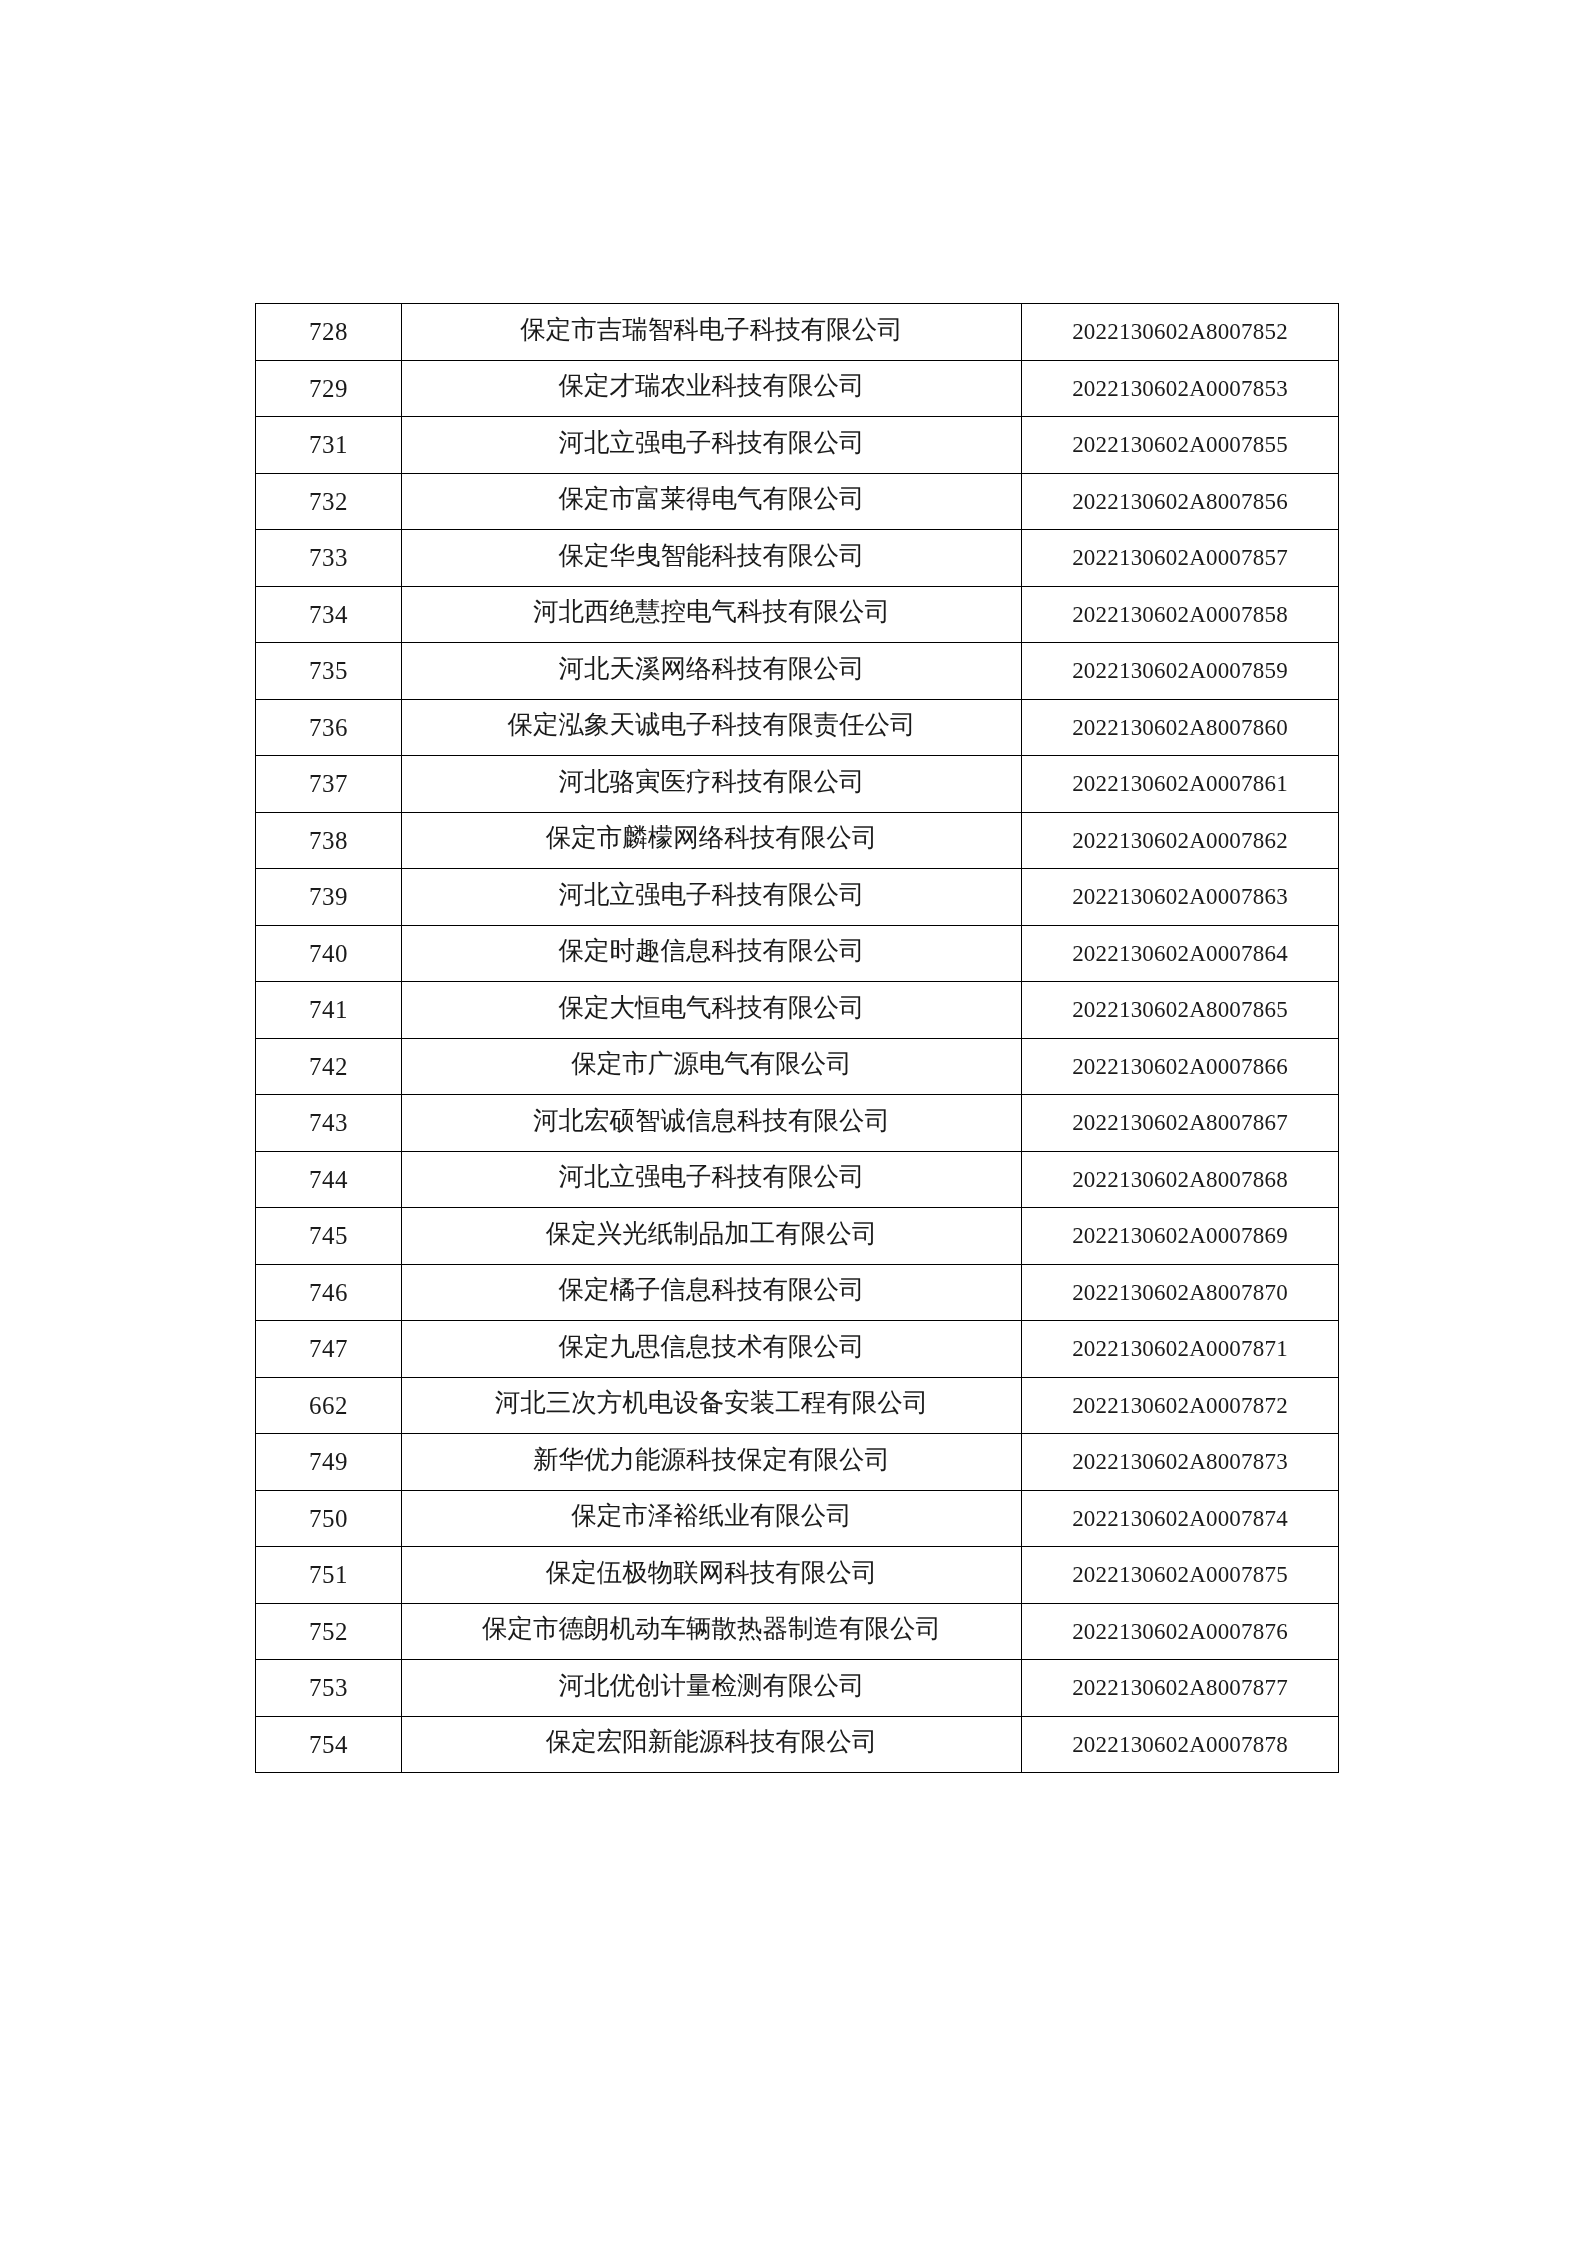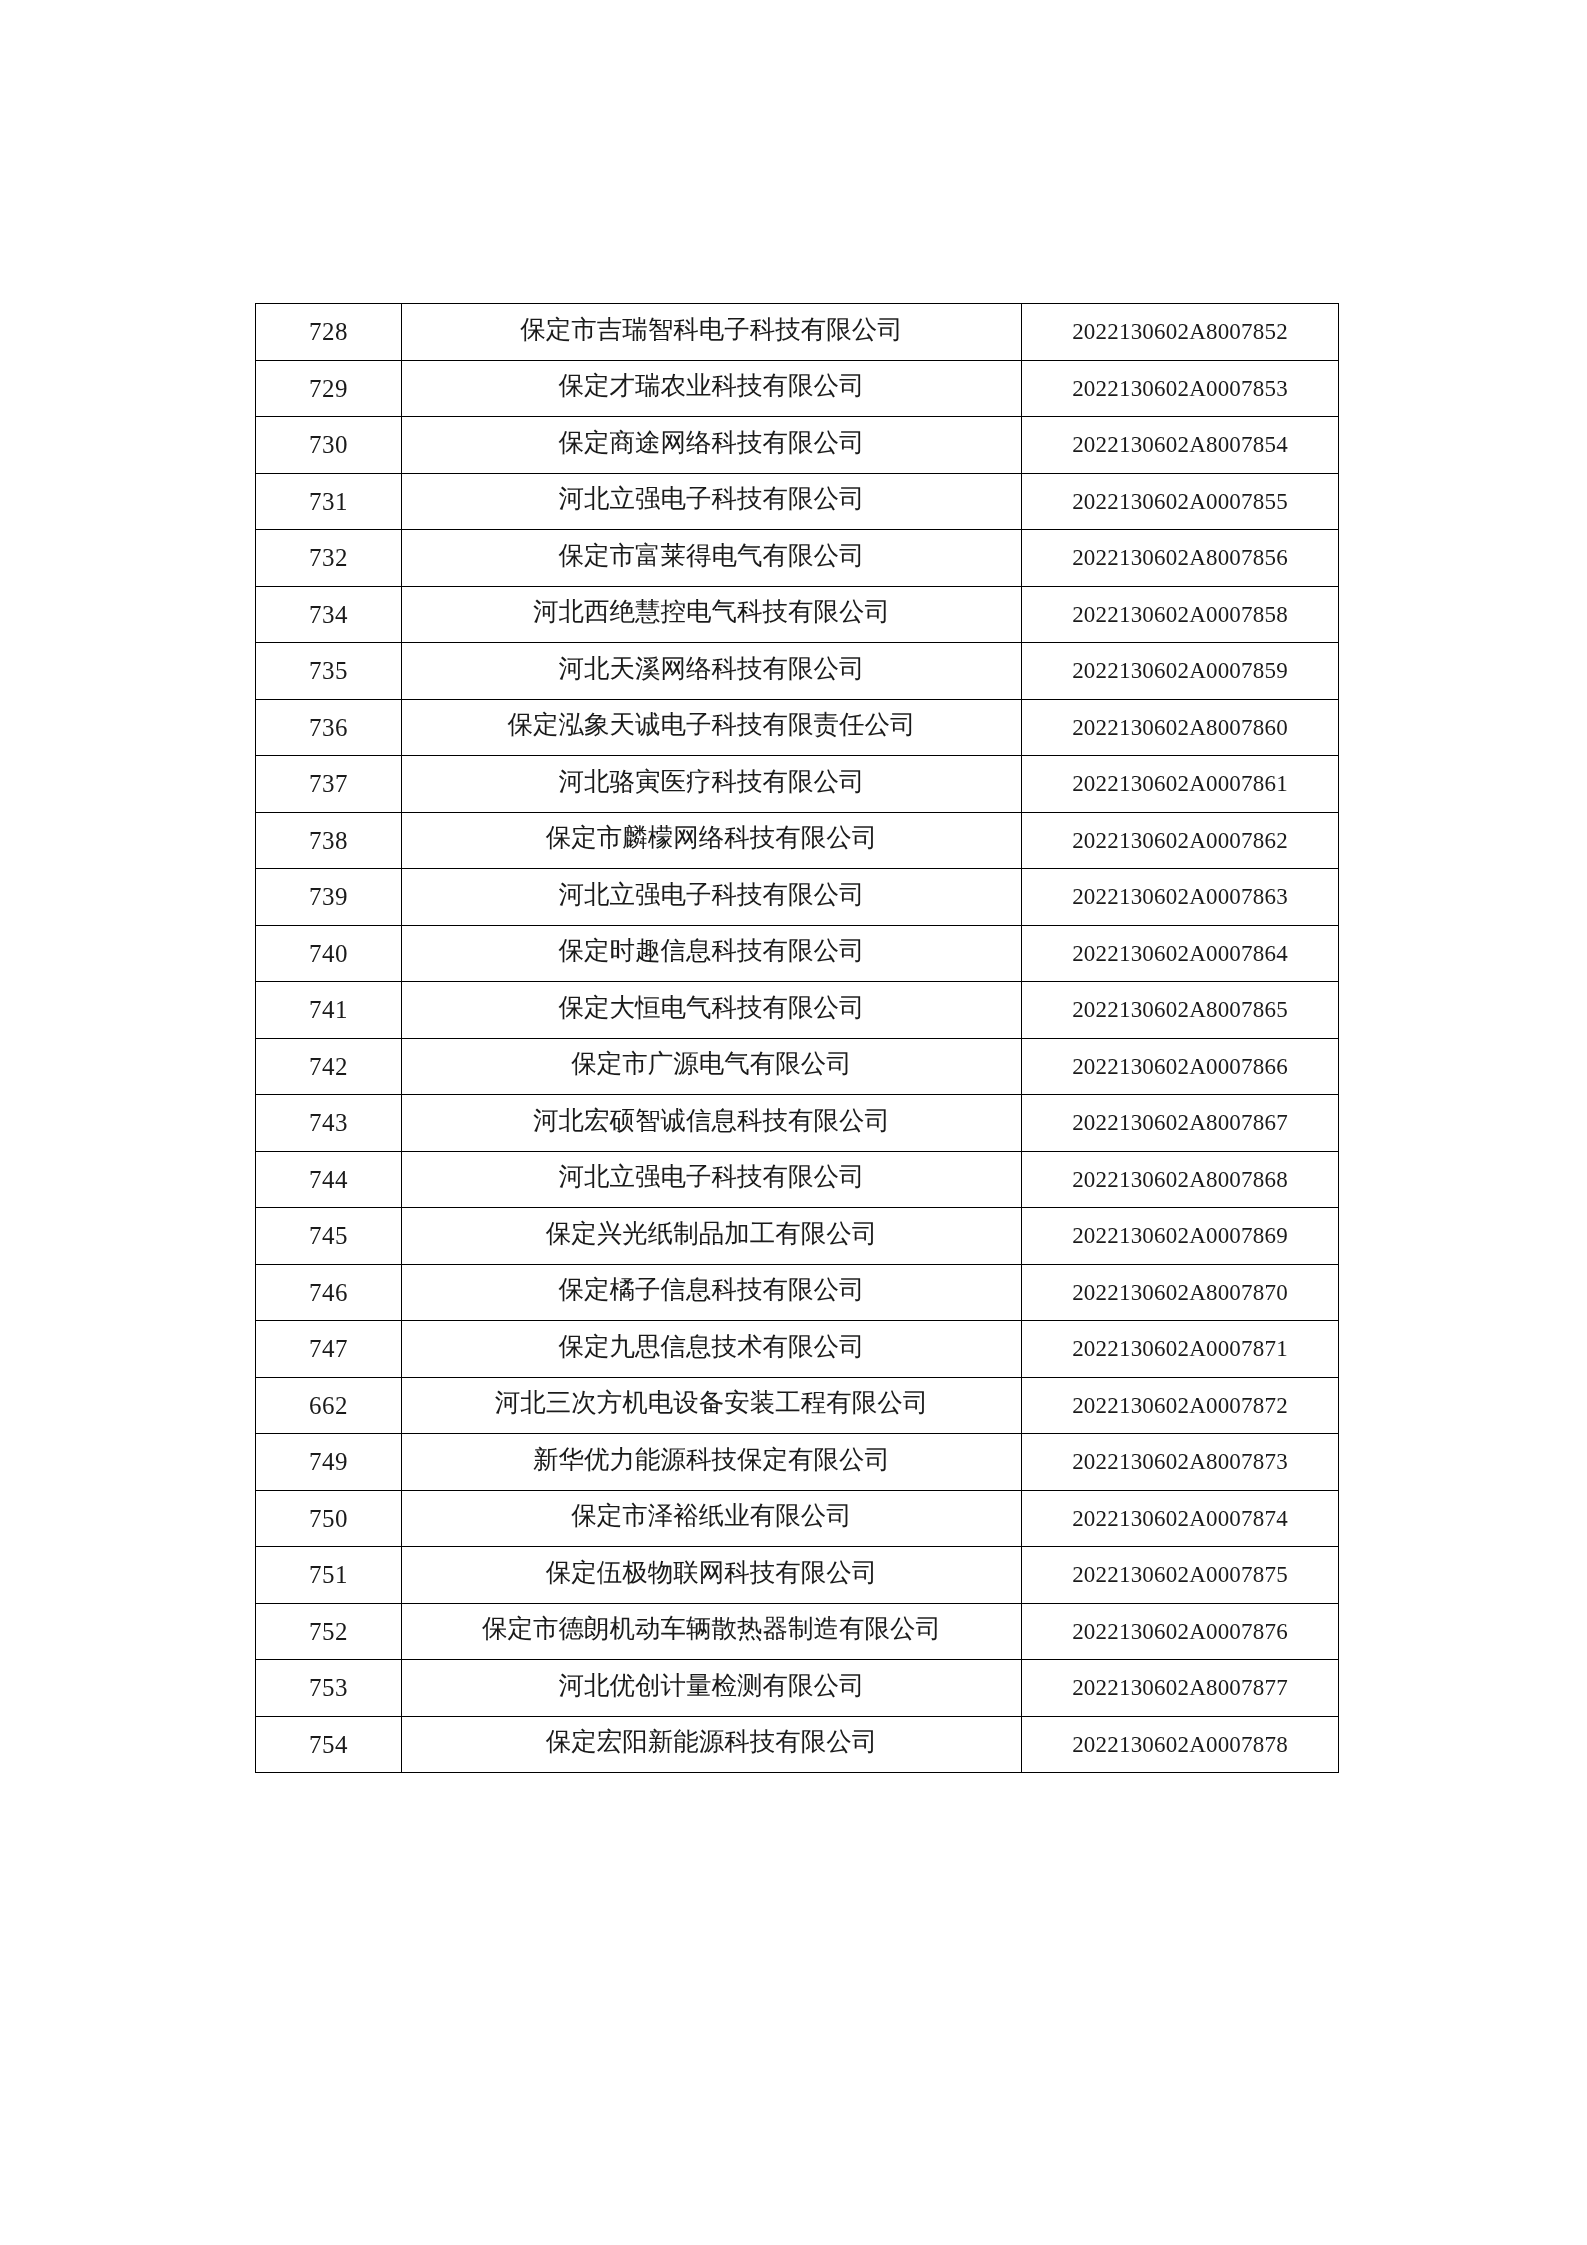--- a/index.html
+++ b/index.html
@@ -72,33 +72,33 @@
             <td class="col-index">728</td>
             <td class="col-name">保定市吉瑞智科电子科技有限公司</td>
             <td class="col-code">2022130602A8007852</td>
           </tr>
           <tr>
             <td class="col-index">729</td>
             <td class="col-name">保定才瑞农业科技有限公司</td>
             <td class="col-code">2022130602A0007853</td>
           </tr>
           <tr>
-            <td class="col-index">730</td>
-            <td class="col-name">保定商途网络科技有限公司</td>
-            <td class="col-code">2022130602A8007854</td>
-          </tr>
-          <tr>
             <td class="col-index">731</td>
             <td class="col-name">河北立强电子科技有限公司</td>
             <td class="col-code">2022130602A0007855</td>
           </tr>
           <tr>
             <td class="col-index">732</td>
             <td class="col-name">保定市富莱得电气有限公司</td>
             <td class="col-code">2022130602A8007856</td>
+          </tr>
+          <tr>
+            <td class="col-index">733</td>
+            <td class="col-name">保定华曳智能科技有限公司</td>
+            <td class="col-code">2022130602A0007857</td>
           </tr>
           <tr>
             <td class="col-index">734</td>
             <td class="col-name">河北西绝慧控电气科技有限公司</td>
             <td class="col-code">2022130602A0007858</td>
           </tr>
           <tr>
             <td class="col-index">735</td>
             <td class="col-name">河北天溪网络科技有限公司</td>
             <td class="col-code">2022130602A0007859</td>

